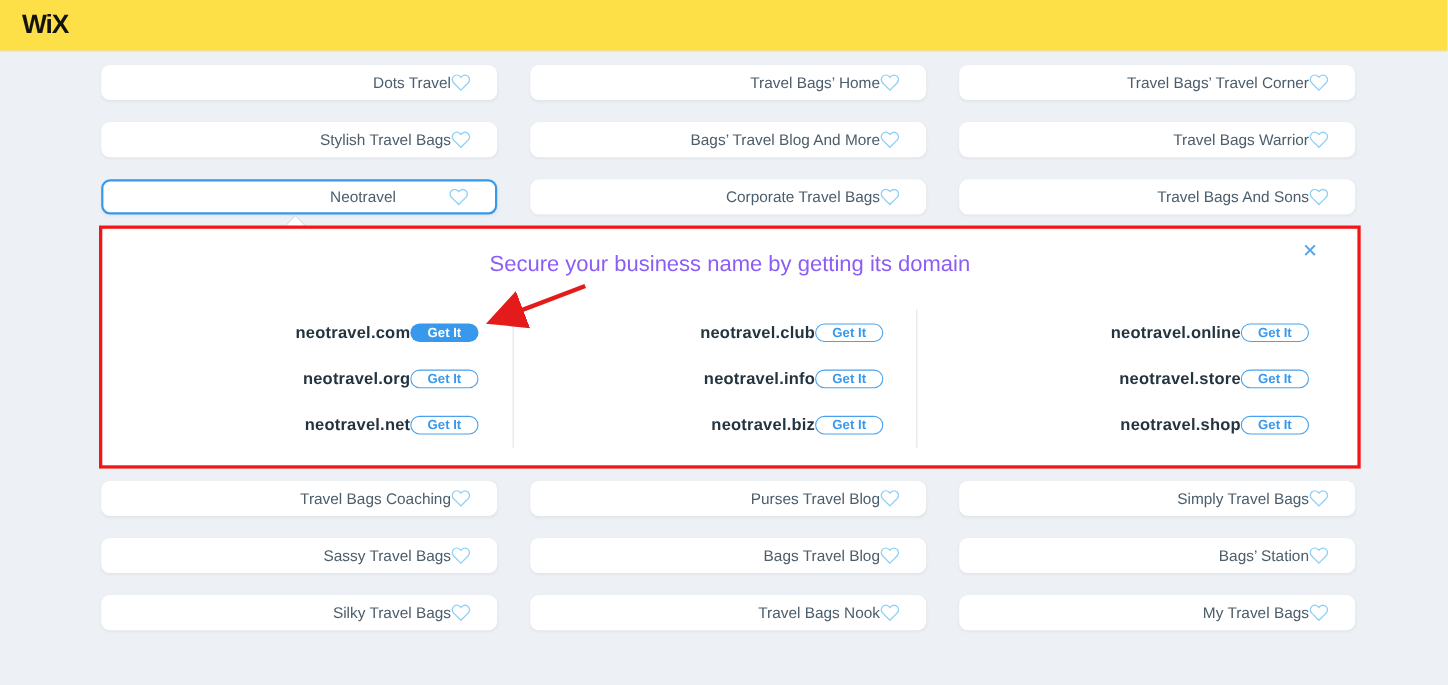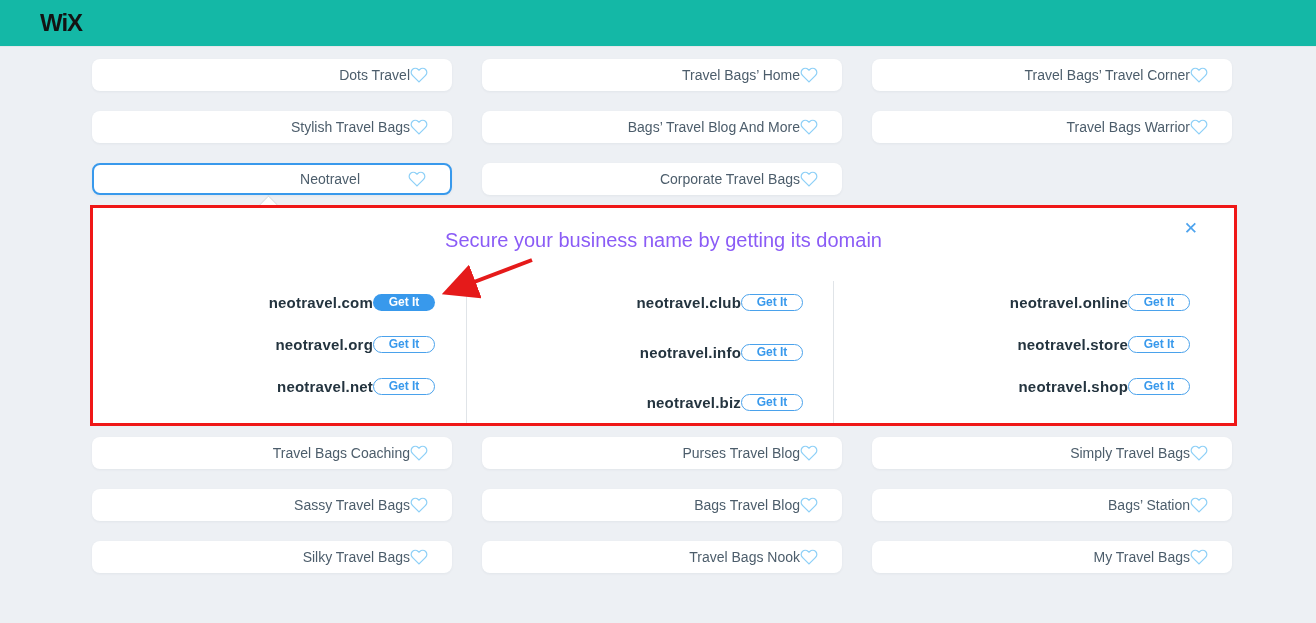--- a/index.html
+++ b/index.html
@@ -4,23 +4,23 @@
 <style>
   * { box-sizing: border-box; }
   html, body { margin: 0; padding: 0; }
   body {
     width: 1316px; height: 623px; overflow: hidden;
     background: #edf0f4;
     font-family: "Liberation Sans", sans-serif;
   }
   
   .topbar {
-    height: 47px; background: #14b8a6;
+    height: 47px; background: #fde047;
     border-bottom: 1px solid #e4e7ea;
-    display: flex; align-items: center; padding: 0 40px;
+    display: flex; align-items: center; padding: 0 20px;
   }
   .logo {
     font-weight: 800; font-size: 24px; letter-spacing: -1px;
     color: #131313; line-height: 1;
   }
   
   main { padding-top: 12px; }
   .grid {
     width: 1140px; margin-left: 92px;
     display: grid; grid-template-columns: repeat(3, 360px);
@@ -55,21 +55,21 @@
   .close-btn {
     position: absolute; top: 8px; right: 32px;
     background: none; border: none; cursor: pointer;
     color: #4da3ee; font-size: 17px; line-height: 1; padding: 4px;
     font-family: inherit;
   }
   .domains { display: grid; grid-template-columns: 373px 367px 1fr; margin-top: 29px; }
   .dcol { display: flex; flex-direction: column; }
   .dcol + .dcol { border-left: 1px solid #e0e4e8; }
   .dcol1 { padding: 0 31px 0 39px; }
-  .dcol2 { padding: 0 30px 0 31px; gap: 8px; }
+  .dcol2 { padding: 0 30px 0 31px; }
   .dcol3 { padding: 0 44px 0 34px; }
   .drow { height: 42px; display: flex; align-items: center; justify-content: flex-end; }
   .dname { font-size: 15px; font-weight: 700; color: #24343f; letter-spacing: .2px; }
   .getit {
     min-width: 62px; height: 17px; border-radius: 13px;
     font-size: 12px; font-weight: 700; font-family: inherit;
     display: flex; align-items: center; justify-content: center;
     cursor: pointer; padding: 0 12px;
   }
   .getit.outline { background: #fff; border: 1.5px solid #4aa2ec; color: #3899ec; }
@@ -137,20 +137,28 @@
     <div class="card selected">
       <span class="card-label">Neotravel</span>
       <span class="heart">
           <svg viewBox="0 0 24 24" fill="none" stroke="#8ed0f7" stroke-width="1.6">
             <path d="M20.84 4.61a5.5 5.5 0 0 0-7.78 0L12 5.67l-1.06-1.06a5.5 5.5 0 0 0-7.78 7.78l1.06 1.06L12 21.23l7.78-7.78 1.06-1.06a5.5 5.5 0 0 0 0-7.78z"></path>
           </svg>
         </span>
     </div>
     <div class="card">
       <span class="card-label">Corporate Travel Bags</span>
+      <span class="heart">
+          <svg viewBox="0 0 24 24" fill="none" stroke="#8ed0f7" stroke-width="1.6">
+            <path d="M20.84 4.61a5.5 5.5 0 0 0-7.78 0L12 5.67l-1.06-1.06a5.5 5.5 0 0 0-7.78 7.78l1.06 1.06L12 21.23l7.78-7.78 1.06-1.06a5.5 5.5 0 0 0 0-7.78z"></path>
+          </svg>
+        </span>
+    </div>
+    <div class="card">
+      <span class="card-label">Travel Bags And Sons</span>
       <span class="heart">
           <svg viewBox="0 0 24 24" fill="none" stroke="#8ed0f7" stroke-width="1.6">
             <path d="M20.84 4.61a5.5 5.5 0 0 0-7.78 0L12 5.67l-1.06-1.06a5.5 5.5 0 0 0-7.78 7.78l1.06 1.06L12 21.23l7.78-7.78 1.06-1.06a5.5 5.5 0 0 0 0-7.78z"></path>
           </svg>
         </span>
     </div>
   </section>
 
   <div class="popup-wrap">
     <div class="notch"></div>

